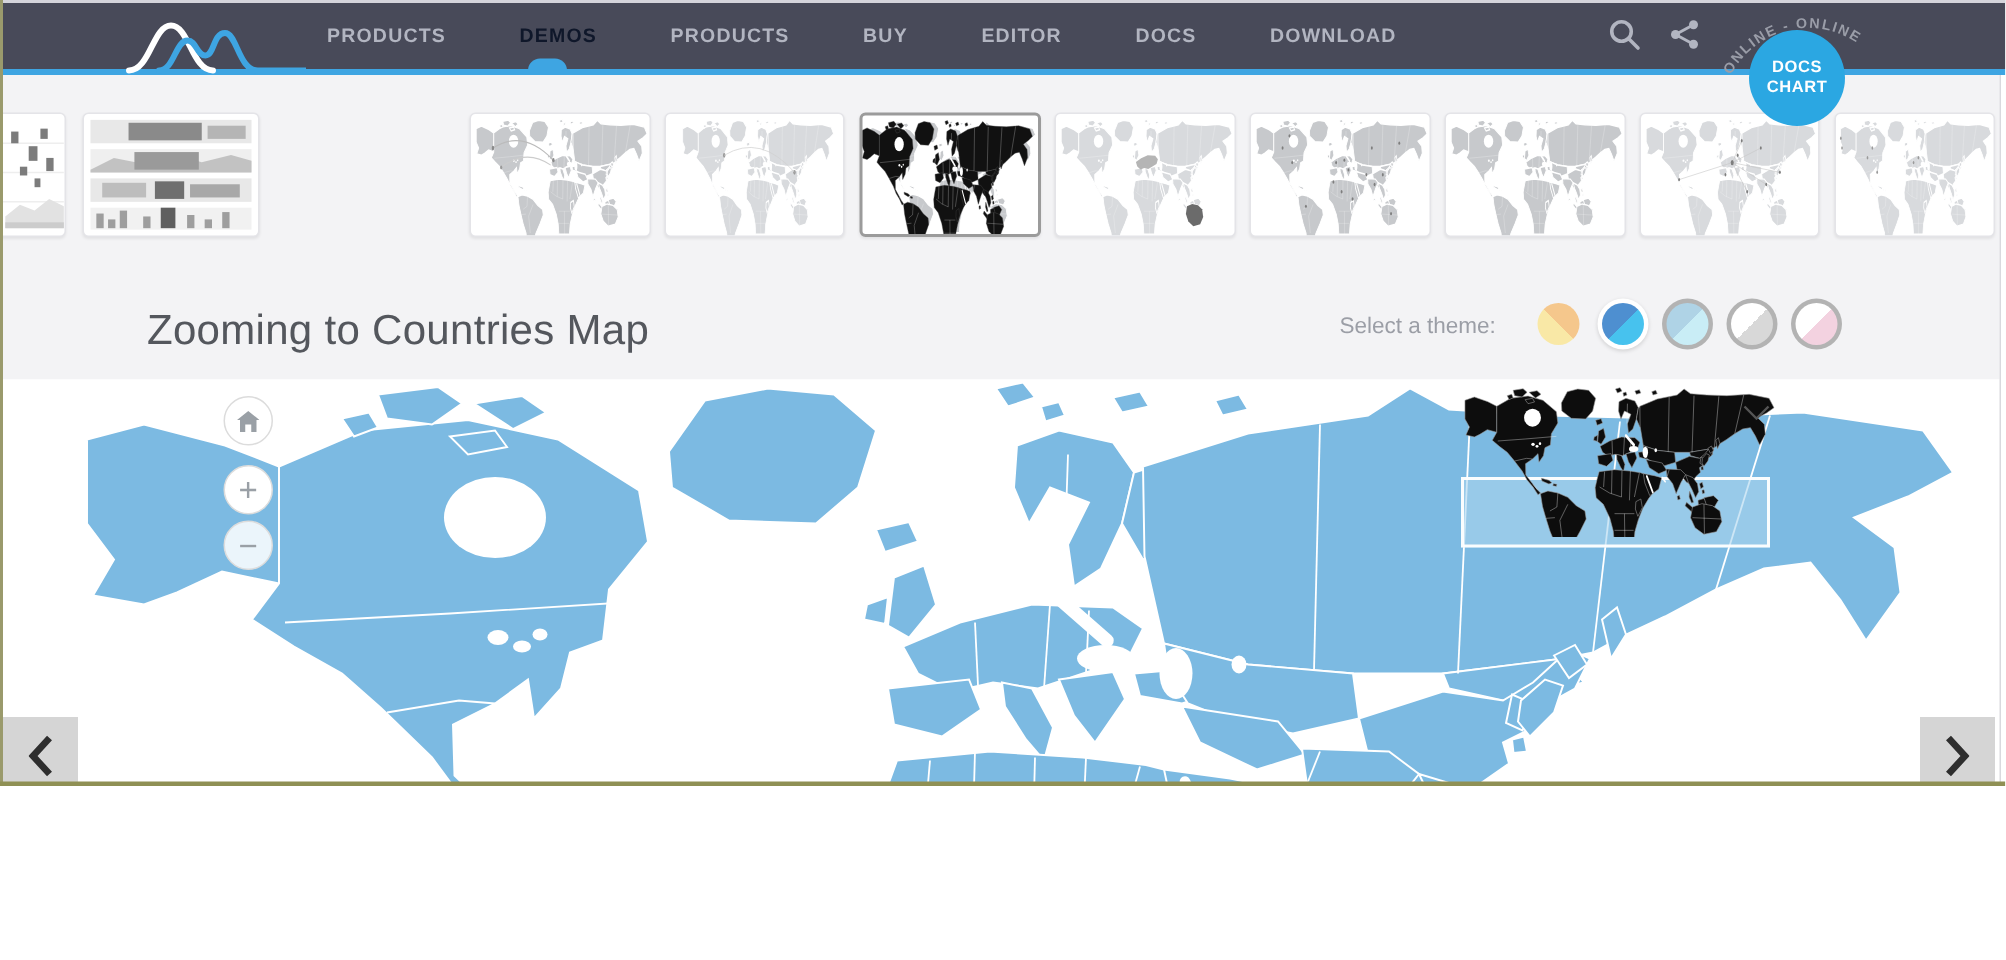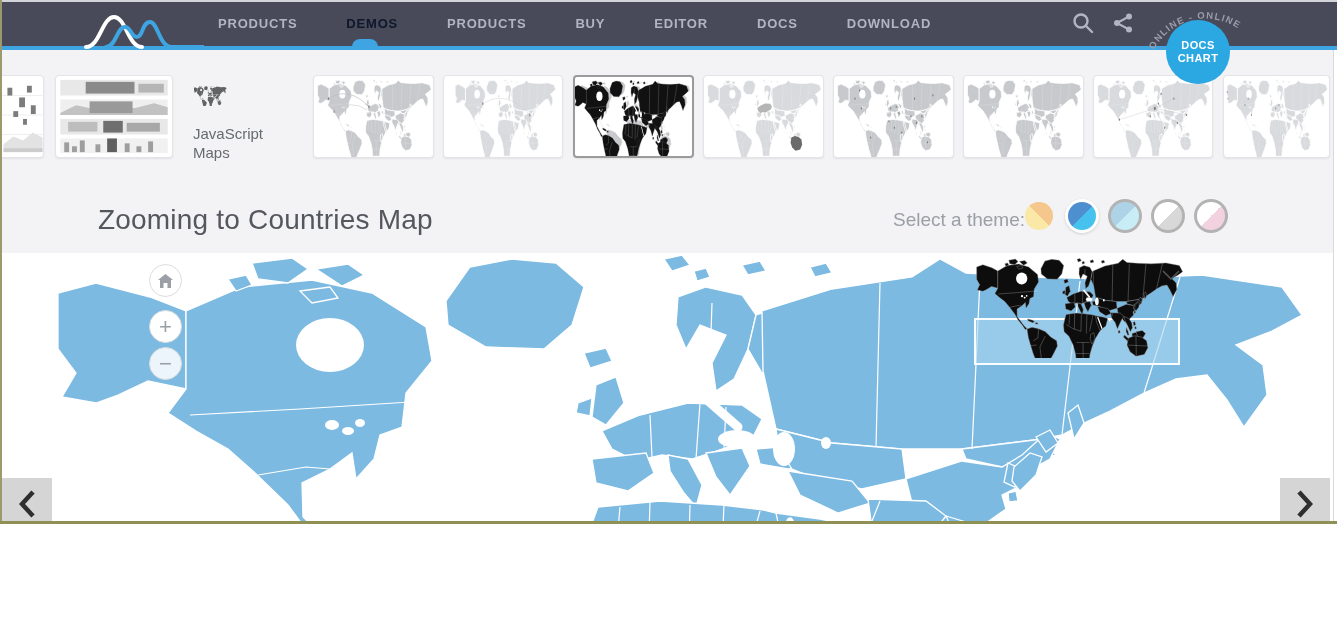--- a/index.html
+++ b/index.html
@@ -34,21 +34,21 @@
   .thumb { position:absolute; top:75px; height:83px; background:#ffffff; border:1px solid #e4e4e8; border-radius:4px;
     box-shadow:0 1px 2px rgba(0,0,0,0.07); overflow:hidden; cursor:pointer; z-index:2; }
   .thumb.selected { border:2px solid #9b9b9b; }
   .thumb svg { display:block; width:100%; height:100%; }
   .cat-label { position:absolute; left:193px; top:86px; width:100px; z-index:2; cursor:pointer; }
   .cat-label .cat-icon { margin-bottom:14px; }
   .cat-label .cat-text { font-size:15px; color:#666a6e; line-height:19px; width:80px; }
 
   
   .demo-title { position:absolute; left:98px; top:204px; font-size:28px; font-weight:300; color:#54575d; letter-spacing:0.2px; z-index:2;text-align:center; }
-  .theme-label { position:absolute; left:893px; top:209px; font-size:19px; color:#9b9ea6; z-index:2; }
+  .theme-label { position:absolute; left:893px; top:209px; font-size:15px; color:#9b9ea6; z-index:2; }
   .themes { position:absolute; left:1022px; top:199px; display:flex; gap:9px; z-index:2; }
   .swatch { width:34px; height:34px; border-radius:50%; cursor:pointer; position:relative; }
   .swatch .inner { position:absolute; left:3px; top:3px; width:28px; height:28px; border-radius:50%; }
   .swatch.ring-none .inner { left:3px; top:3px; }
   .swatch.ring-white { background:#ffffff; box-shadow:0 1px 3px rgba(0,0,0,0.15); }
   .swatch.ring-gray { background:#b3b3b3; }
   .sw1 .inner { background:linear-gradient(225deg,#F5C78C 50%,#F9E8A6 50%); }
   .sw2 .inner { background:linear-gradient(135deg,#4E8FD0 50%,#47C2EE 50%); }
   .sw3 .inner { background:linear-gradient(135deg,#AFD3E6 50%,#C9EDF6 50%); }
   .sw4 .inner { background:linear-gradient(135deg,#FFFFFF 50%,#D8D8D8 50%); }
@@ -270,26 +270,20 @@
           <rect x="24" y="66" width="5" height="12"></rect>
           <rect x="40" y="70" width="5" height="8"></rect>
           <rect x="52" y="64" width="10" height="14" fill="#5f5f5f"></rect>
           <rect x="70" y="69" width="5" height="9"></rect>
           <rect x="82" y="72" width="5" height="6"></rect>
           <rect x="94" y="67" width="5" height="11"></rect>
         </g>
     </svg>
   </div>
 
-  <div class="cat-label">
-    <svg class="cat-icon" width="34" height="20" viewBox="20 0 1300 460" preserveAspectRatio="none">
-      <use href="#worldmap" class="world-cat"></use>
-    </svg>
-    <div class="cat-text">JavaScript Maps</div>
-  </div>
 
   <div class="thumb" style="left:313px;width:121px;">
     <svg viewBox="20 -20 1300 500" preserveAspectRatio="none">
       <use href="#worldmap" class="world-thumb"></use>
       <path d="M180,120 Q400,40 620,170" fill="none" stroke="#bbbbbb" stroke-width="5"></path>
       <path d="M240,200 Q420,120 600,190" fill="none" stroke="#cccccc" stroke-width="5"></path>
       <circle cx="180" cy="120" r="9" fill="#8a8a8a"></circle>
         <circle cx="620" cy="170" r="9" fill="#8a8a8a"></circle>
         <circle cx="240" cy="200" r="8" fill="#9a9a9a"></circle>
     </svg>

